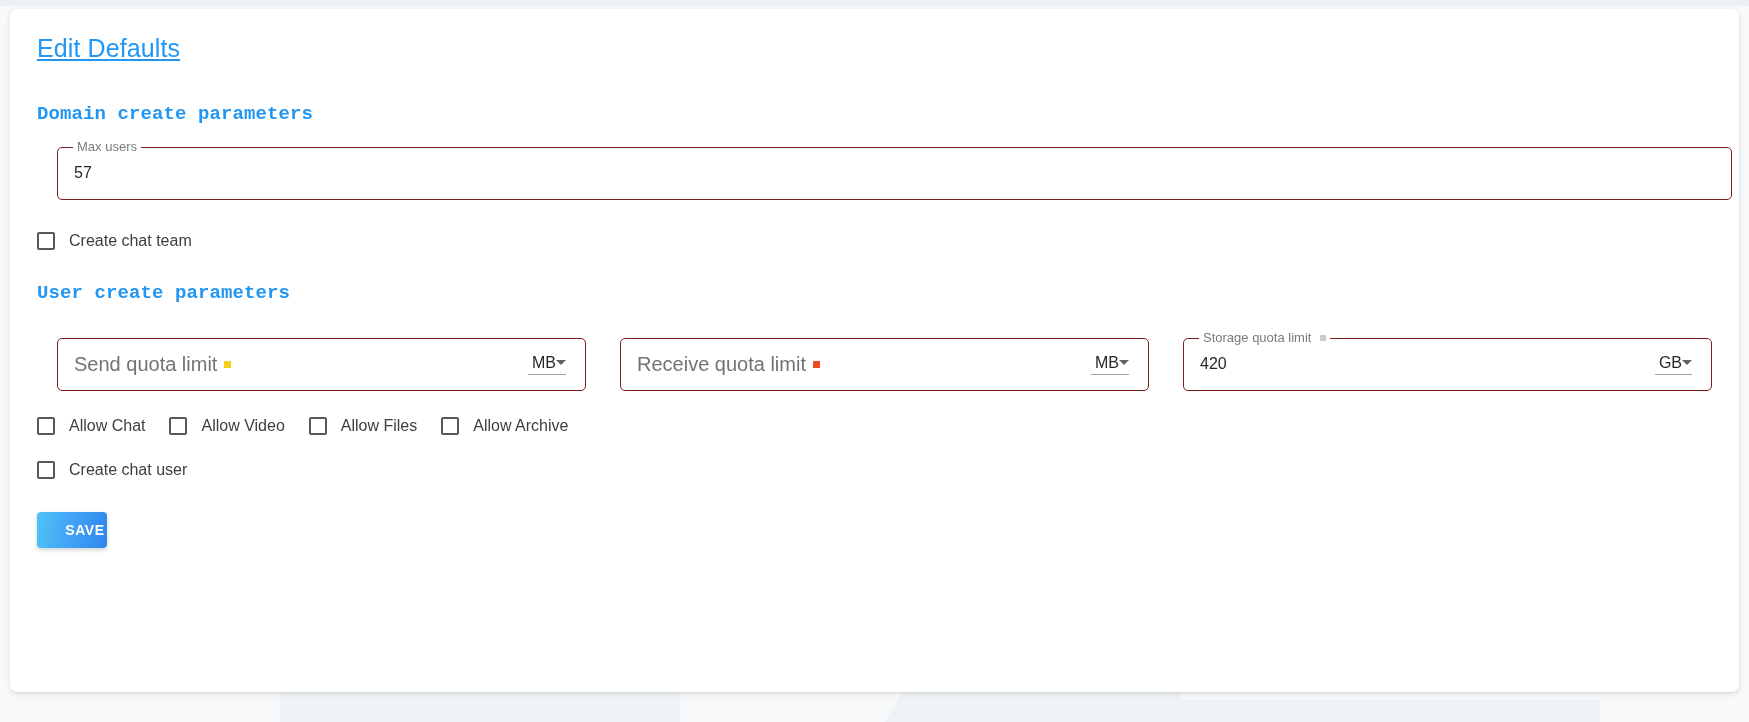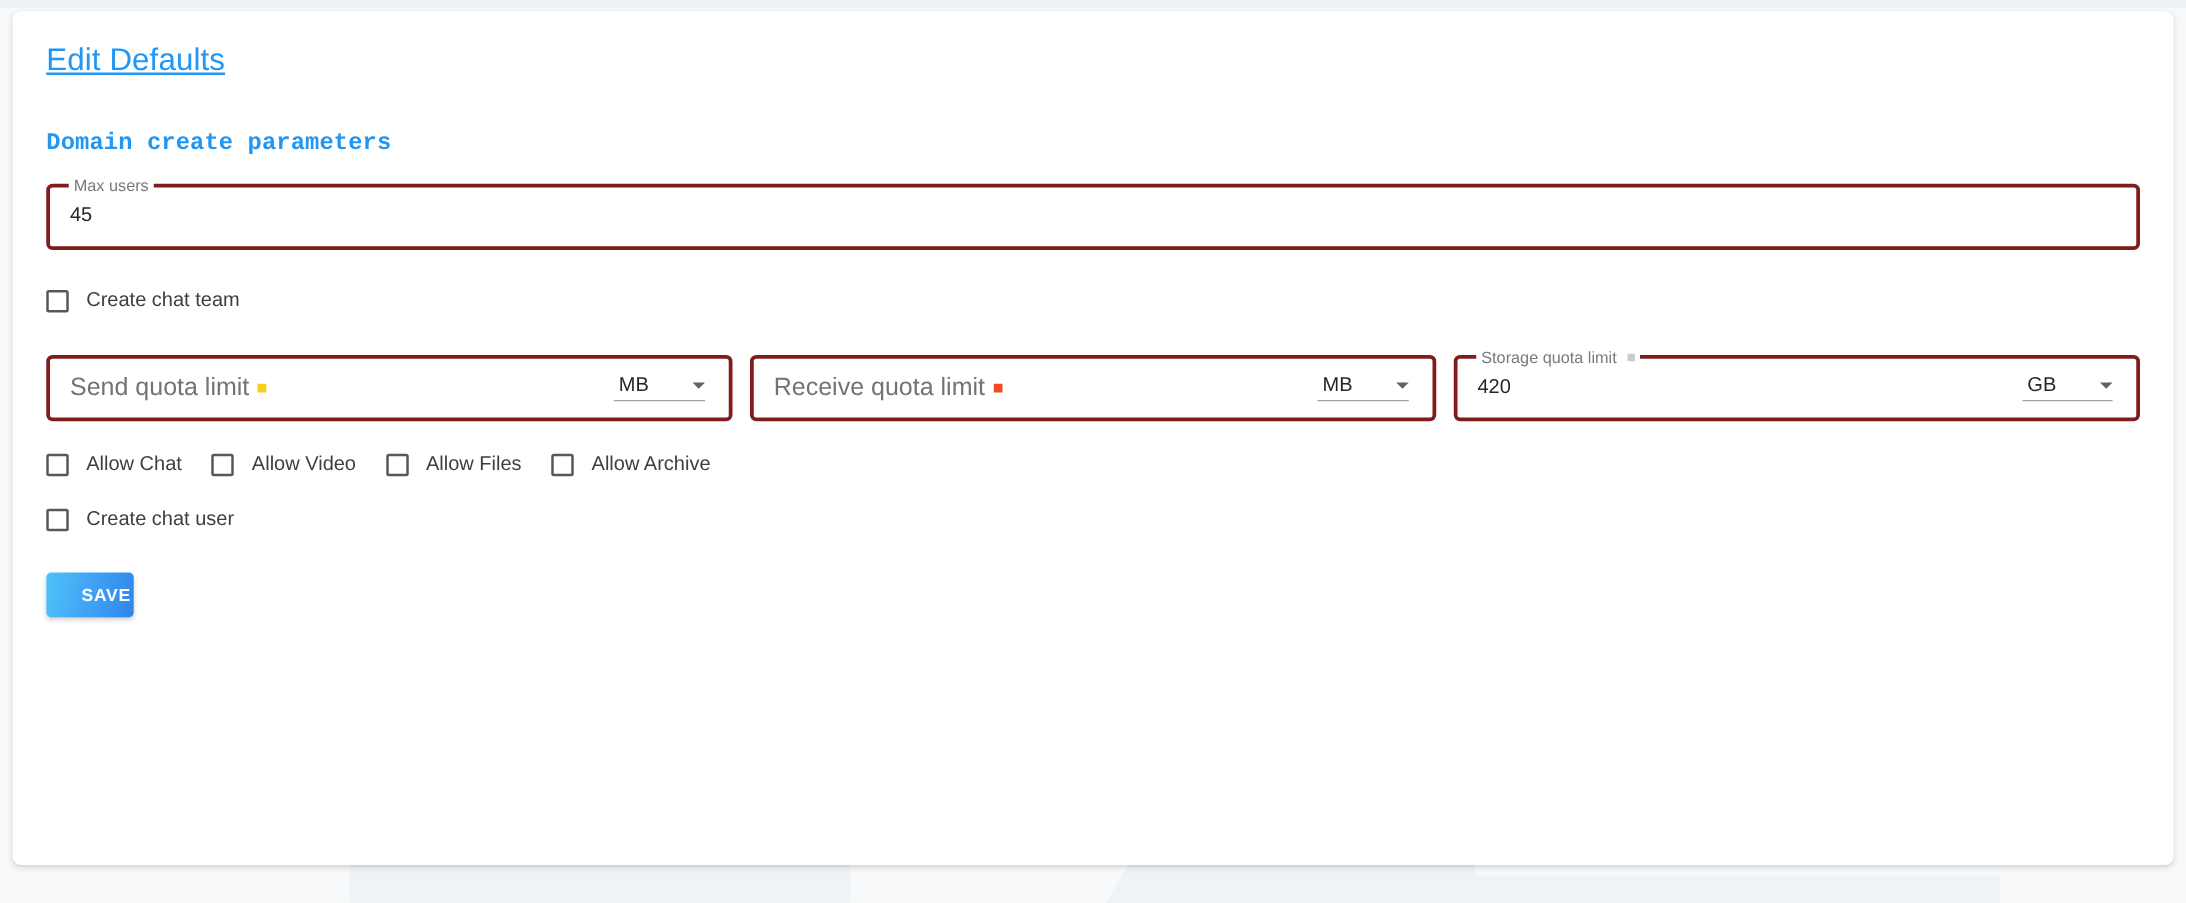--- a/index.html
+++ b/index.html
@@ -60,26 +60,27 @@
     font-size: 19px;
     font-weight: 700;
     margin: 16px 0 22px 0;
     letter-spacing: .1px;
     font-family: Liberation Mono, monospace;
   }
 
   
   .field {
     position: relative;
-    border: 3px solid #7f1d1d;
+    border: 1px solid #7f1d1d;
     border-radius: 5px;
     height: 53px;
     display: flex;
     align-items: center;
     background: #fff;
+    margin-left: 20px;
   }
   .field > .float-label {
     position: absolute;
     top: -9px;
     left: 15px;
     font-size: 13px;
     color: #777b7e;
     background: #fff;
     padding: 0 4px;
     z-index: 2;
@@ -128,21 +129,21 @@
   
   .quota-row {
     display: flex;
     gap: 14px;
     margin-top: 34px;
   }
   .quota-field { width: 549px; position: relative; }
   .unit-select {
     display: flex;
     align-items: center;
-    gap: 35px;
+    gap: 0;
     margin-right: 19px;
     padding-bottom: 2px;
     border-bottom: 1px solid #9ea2a5;
     padding-left: 4px;
   }
   .unit-select .unit-text {
     font-size: 16px;
     color: #24282b;
   }
   .unit-select .arrow {
@@ -212,30 +213,31 @@
 
 <div class="card">
   <div class="inner">
 
     <h1 class="page-title">Edit Defaults</h1>
 
     <h2 class="section-title">Domain create parameters</h2>
 
     <div class="field full">
       <span class="float-label">Max users</span>
-      <span class="value">45</span>
+      <span class="value">57</span>
     </div>
 
     <div class="check-row first">
       <div class="check-item">
         <span class="checkbox"></span>
         <span class="check-label">Create chat team</span>
       </div>
     </div>
 
+    <h2 class="section-title" style="margin-top:32px;">User create parameters</h2>
 
 
     <div class="quota-row">
 
       <div class="field quota-field">
         <span class="placeholder">
           <span>Send quota limit</span>
           <span class="req-dot" id="marker-0" style="background: rgb(247, 209, 23);"></span>
         </span>
         <span class="unit-select">

